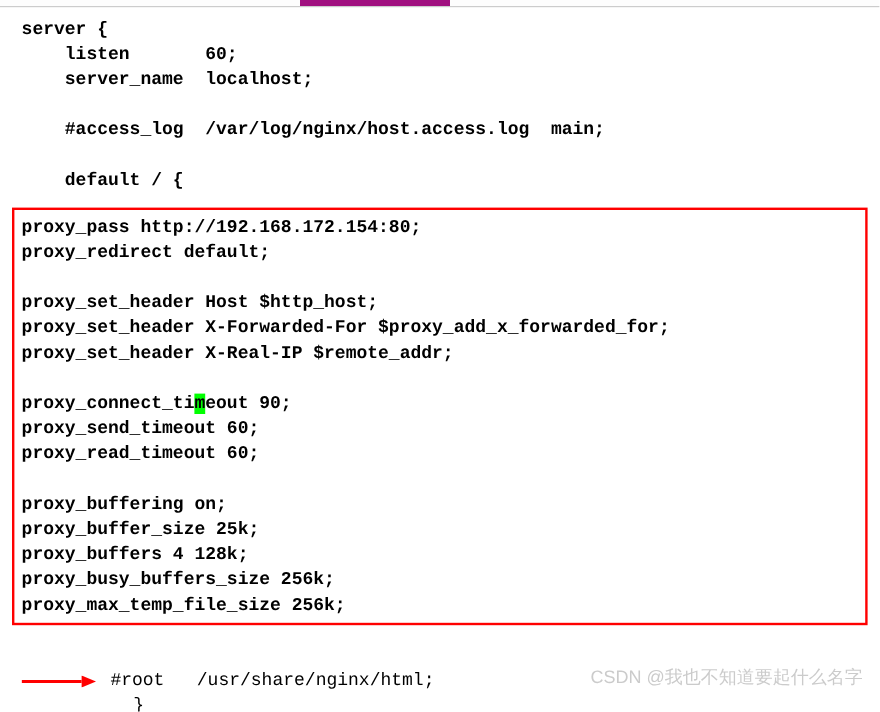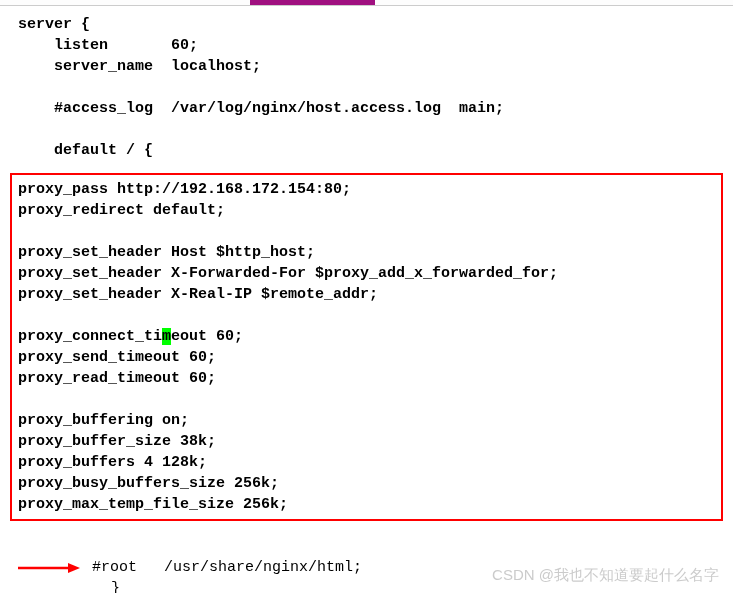--- a/index.html
+++ b/index.html
@@ -63,21 +63,21 @@
       width: 62px;
       height: 10px;
     }
     .arrow svg { display: block; }
     .brace-line {
       padding-left: 75px;
       white-space: pre;
     }
     .watermark {
       position: absolute;
-      bottom: 8px;
+      bottom: 18px;
       right: 14px;
       color: rgba(160,160,160,0.55);
       font-family: Arial, sans-serif;
       font-size: 15px;
       pointer-events: none;
     }
   </style>
 </head>
 <body>
 
@@ -99,27 +99,27 @@
   <div class="red-box">
     <div id="boxed-before">
         <div class="line">proxy_pass http://192.168.172.154:80;</div>
         <div class="line">proxy_redirect default;</div>
         <div class="line"> </div>
         <div class="line">proxy_set_header Host $http_host;</div>
         <div class="line">proxy_set_header X-Forwarded-For $proxy_add_x_forwarded_for;</div>
         <div class="line">proxy_set_header X-Real-IP $remote_addr;</div>
         <div class="line"> </div>
       </div>
-    <div class="line"><span>proxy_connect_ti</span><span class="highlight-m">m</span><span>eout 60;</span></div>
+    <div class="line"><span>proxy_connect_ti</span><span class="highlight-m">m</span><span>eout 90;</span></div>
     <div id="boxed-after">
         <div class="line">proxy_send_timeout 60;</div>
         <div class="line">proxy_read_timeout 60;</div>
         <div class="line"> </div>
         <div class="line">proxy_buffering on;</div>
-        <div class="line">proxy_buffer_size 38k;</div>
+        <div class="line">proxy_buffer_size 25k;</div>
         <div class="line">proxy_buffers 4 128k;</div>
         <div class="line">proxy_busy_buffers_size 256k;</div>
         <div class="line">proxy_max_temp_file_size 256k;</div>
       </div>
   </div>
 
   <div class="bottom-lines" id="arrow-lines-container">
       <div class="arrow-row">
         <div class="arrow">
           <svg width="62" height="10" viewBox="0 0 62 10">

